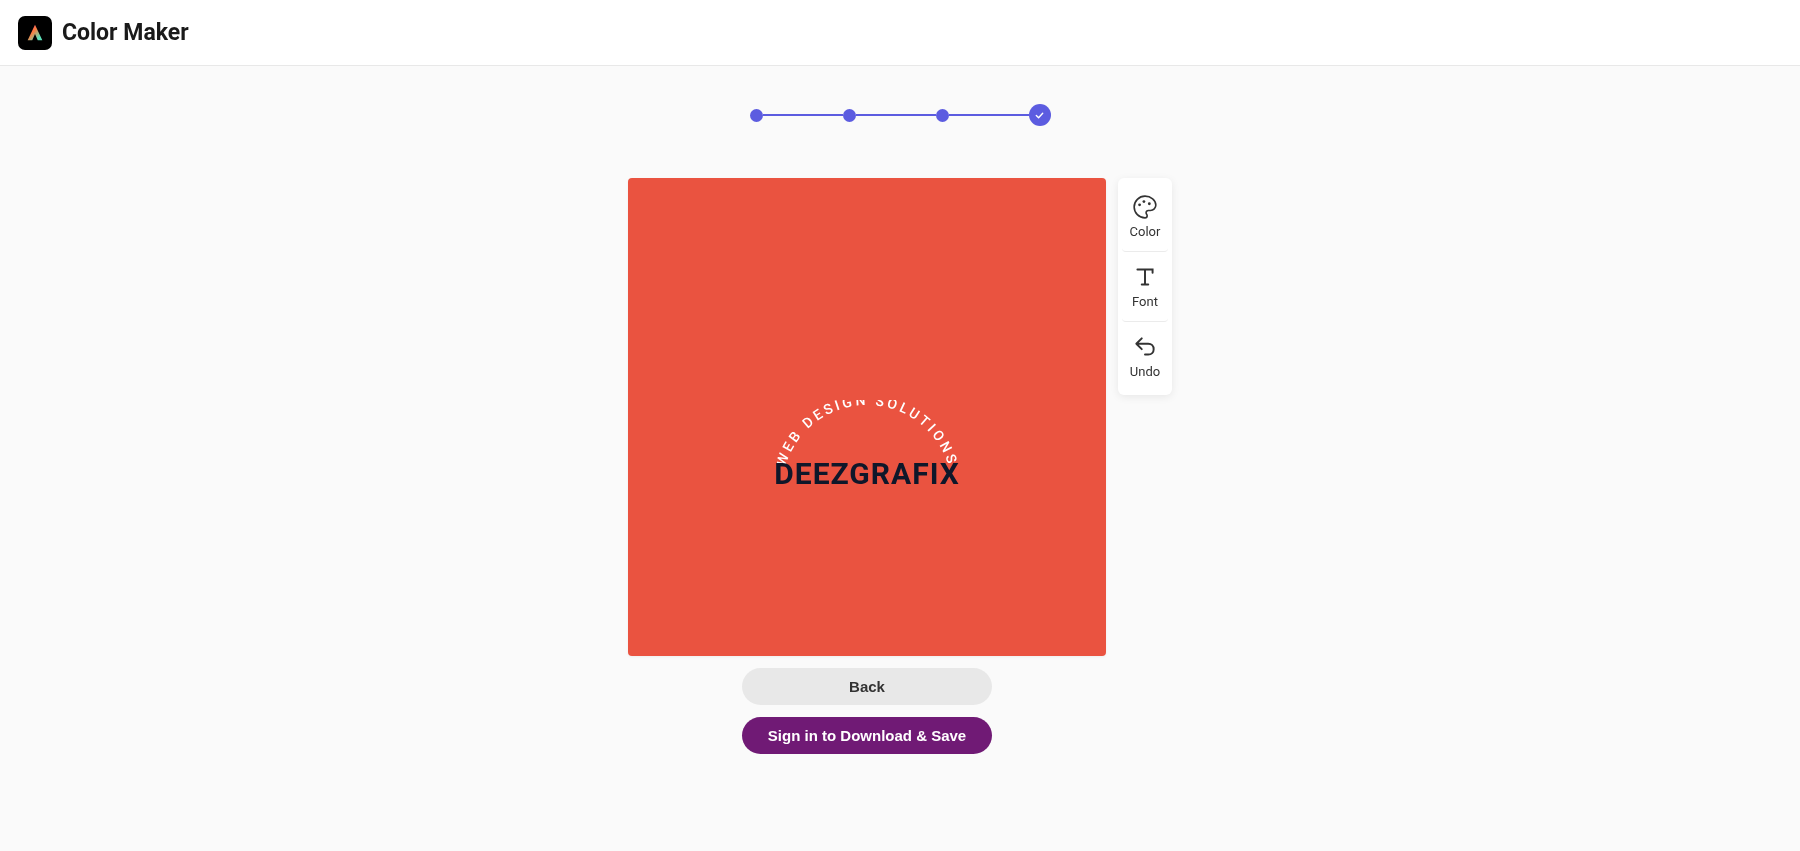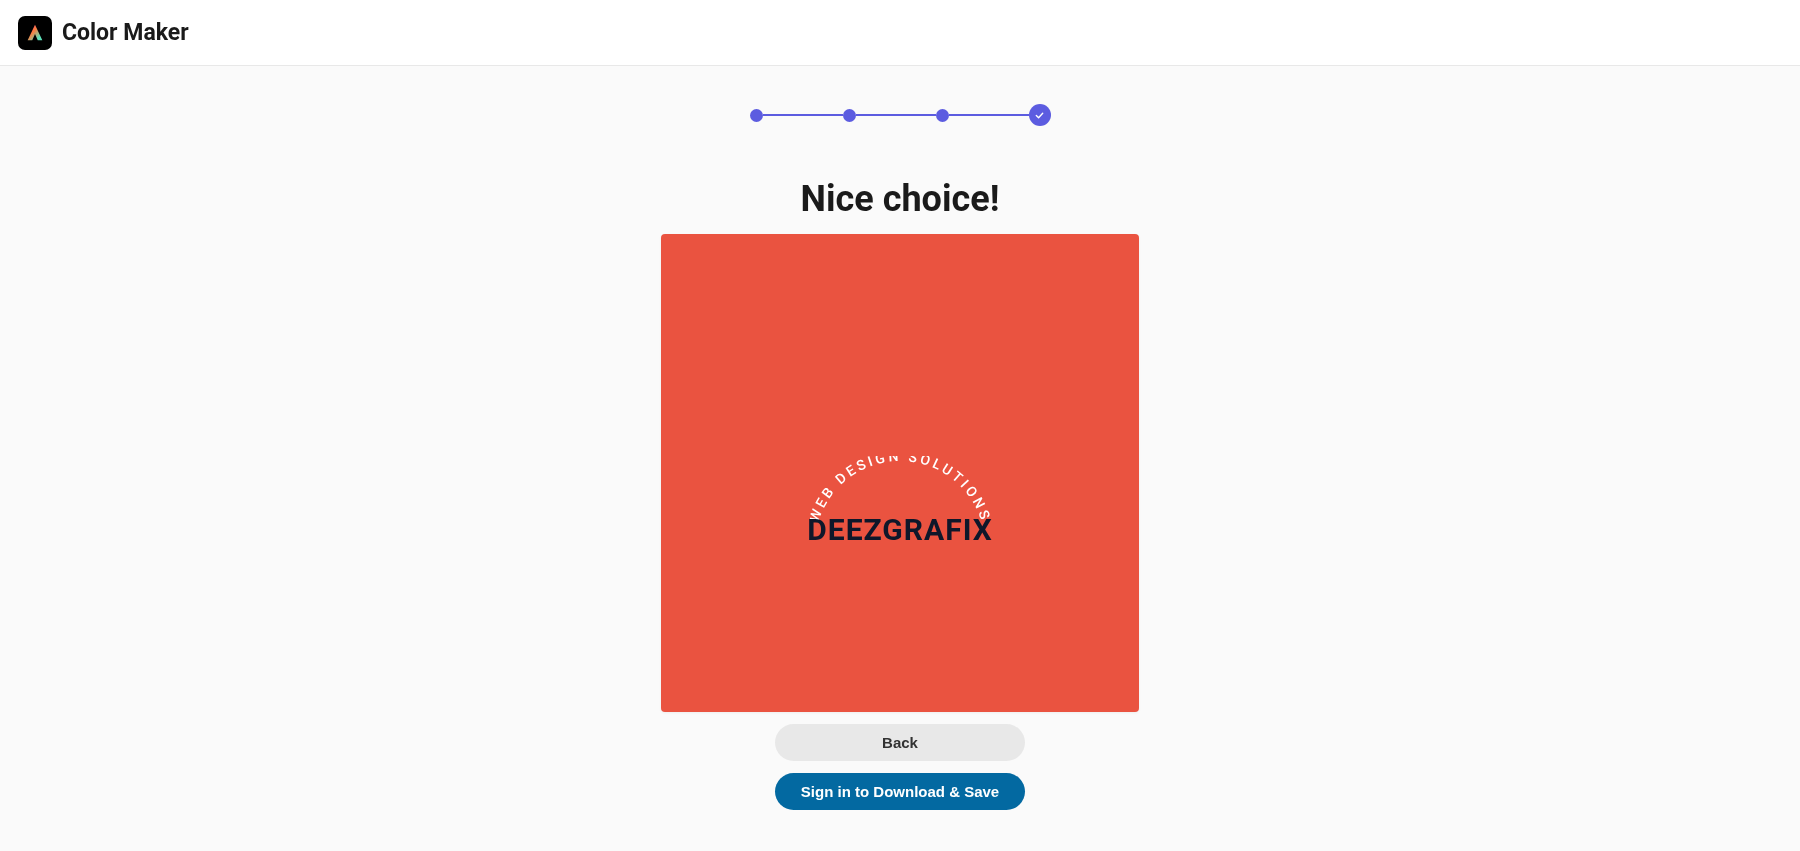--- a/index.html
+++ b/index.html
@@ -210,21 +210,21 @@
       cursor: pointer;
       border: none;
     }
     
     .btn-secondary {
       background: #e8e8e8;
       color: #333;
     }
     
     .btn-primary {
-      background: #0369a1;
+      background: #701a75;
       color: #ffffff;
     }
     
     .canvas-wrapper {
       display: flex;
       flex-direction: column;
       align-items: center;
     }
   </style>
 </head>
@@ -255,21 +255,20 @@
     <div class="progress-line"></div>
     <div class="progress-dot"></div>
     <div class="progress-line"></div>
     <div class="progress-dot final">
       <svg viewBox="0 0 24 24">
         <path d="M5 12 L10 17 L19 7" stroke="white" stroke-width="3" fill="none" stroke-linecap="round" stroke-linejoin="round"></path>
       </svg>
     </div>
   </div>
 
-  <h1 class="heading">Nice choice!</h1>
 
   <div class="editor-area">
     <div class="canvas-wrapper">
       <div class="canvas">
         <div class="logo-content">
           <div class="arc-text">
             <svg viewBox="0 0 180 180">
               <defs>
                 <path id="arcPath" d="M 5,90 A 85,85 0 0,1 175,90" fill="none"></path>
               </defs>
@@ -281,15 +280,38 @@
           <div class="main-logo-text">DEEZGRAFIX</div>
         </div>
       </div>
 
       <div class="button-row">
         <button class="btn btn-secondary">Back</button>
         <button class="btn btn-primary">Sign in to Download &amp; Save</button>
       </div>
     </div>
 
+    <div class="toolbar">
+      <div class="tool-button">
+        <svg class="tool-icon" viewBox="0 0 24 24">
+          <path d="M12 2 C6.5 2 2 6.5 2 12 C2 17.5 6.5 22 12 22 C13 22 14 21.2 14 20 C14 19.5 13.8 19 13.5 18.6 C13.2 18.2 13 17.7 13 17.2 C13 16.1 13.9 15.2 15 15.2 L17 15.2 C19.8 15.2 22 13 22 10.2 C22 5.7 17.5 2 12 2 Z" stroke="currentColor" stroke-width="1.5" fill="none"></path>
+          <circle cx="7" cy="10" r="1.3" fill="currentColor"></circle>
+          <circle cx="11" cy="7" r="1.3" fill="currentColor"></circle>
+          <circle cx="16" cy="9" r="1.3" fill="currentColor"></circle>
+        </svg>
+        <span class="tool-label">Color</span>
+      </div>
+      <div class="tool-button">
+        <svg class="tool-icon" viewBox="0 0 24 24">
+          <path d="M5 5 L19 5 L19 8 M12 5 L12 19 M9 19 L15 19" stroke="currentColor" stroke-width="1.8" fill="none" stroke-linecap="round"></path>
+        </svg>
+        <span class="tool-label">Font</span>
+      </div>
+      <div class="tool-button">
+        <svg class="tool-icon" viewBox="0 0 24 24">
+          <path d="M9 14 L4 9 L9 4 M4 9 L15 9 C18 9 20 11 20 14 C20 17 18 19 15 19 L12 19" stroke="currentColor" stroke-width="1.8" fill="none" stroke-linecap="round" stroke-linejoin="round"></path>
+        </svg>
+        <span class="tool-label">Undo</span>
+      </div>
+    </div>
   </div>
 
 </div>
 
 </body></html>

